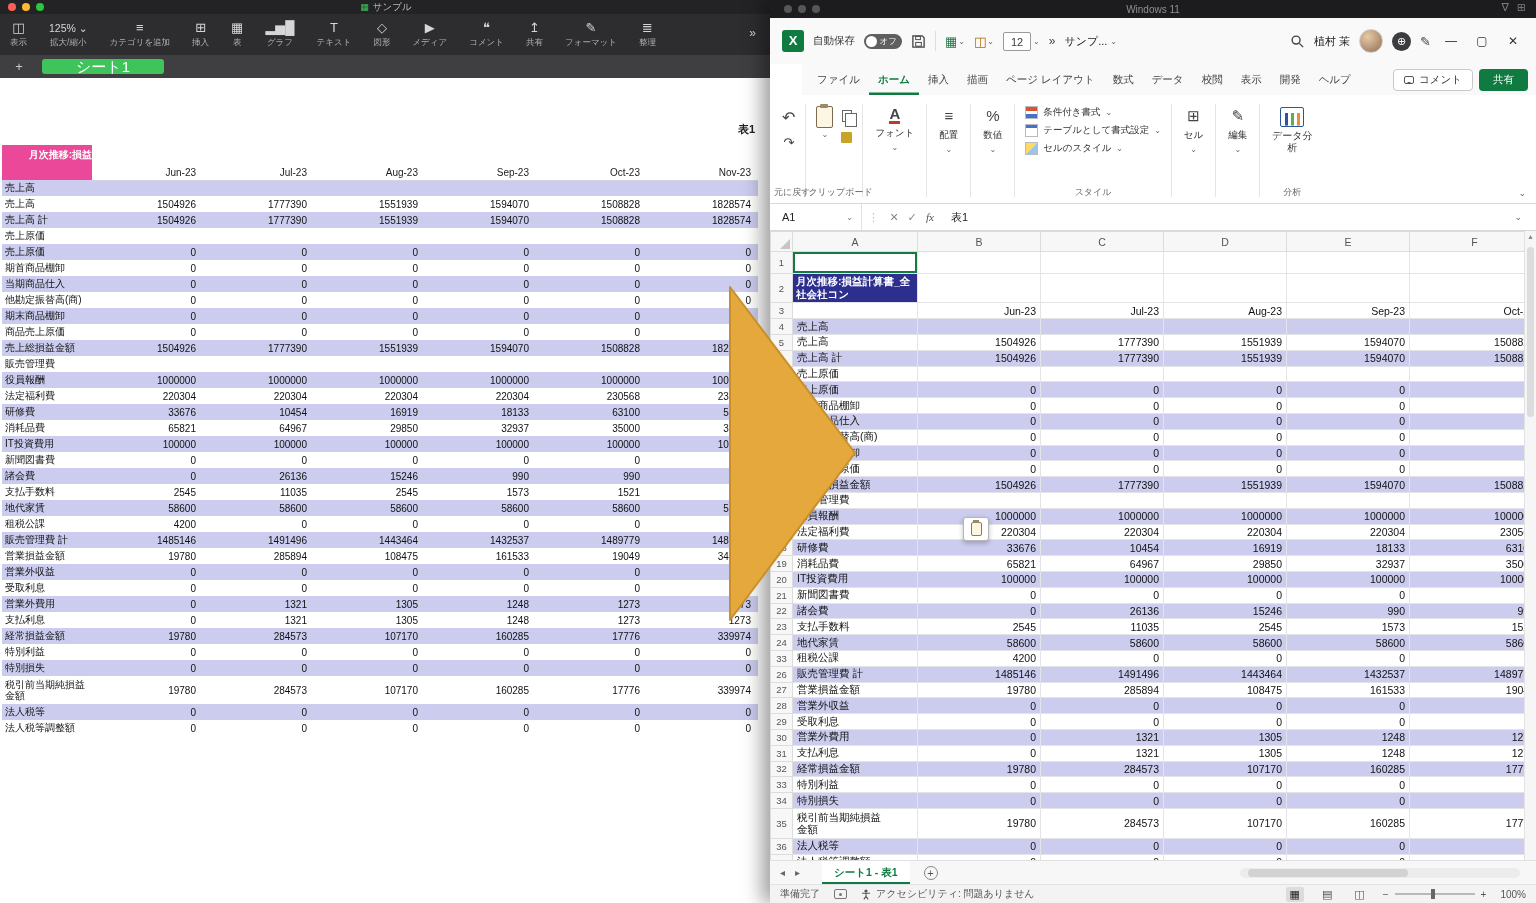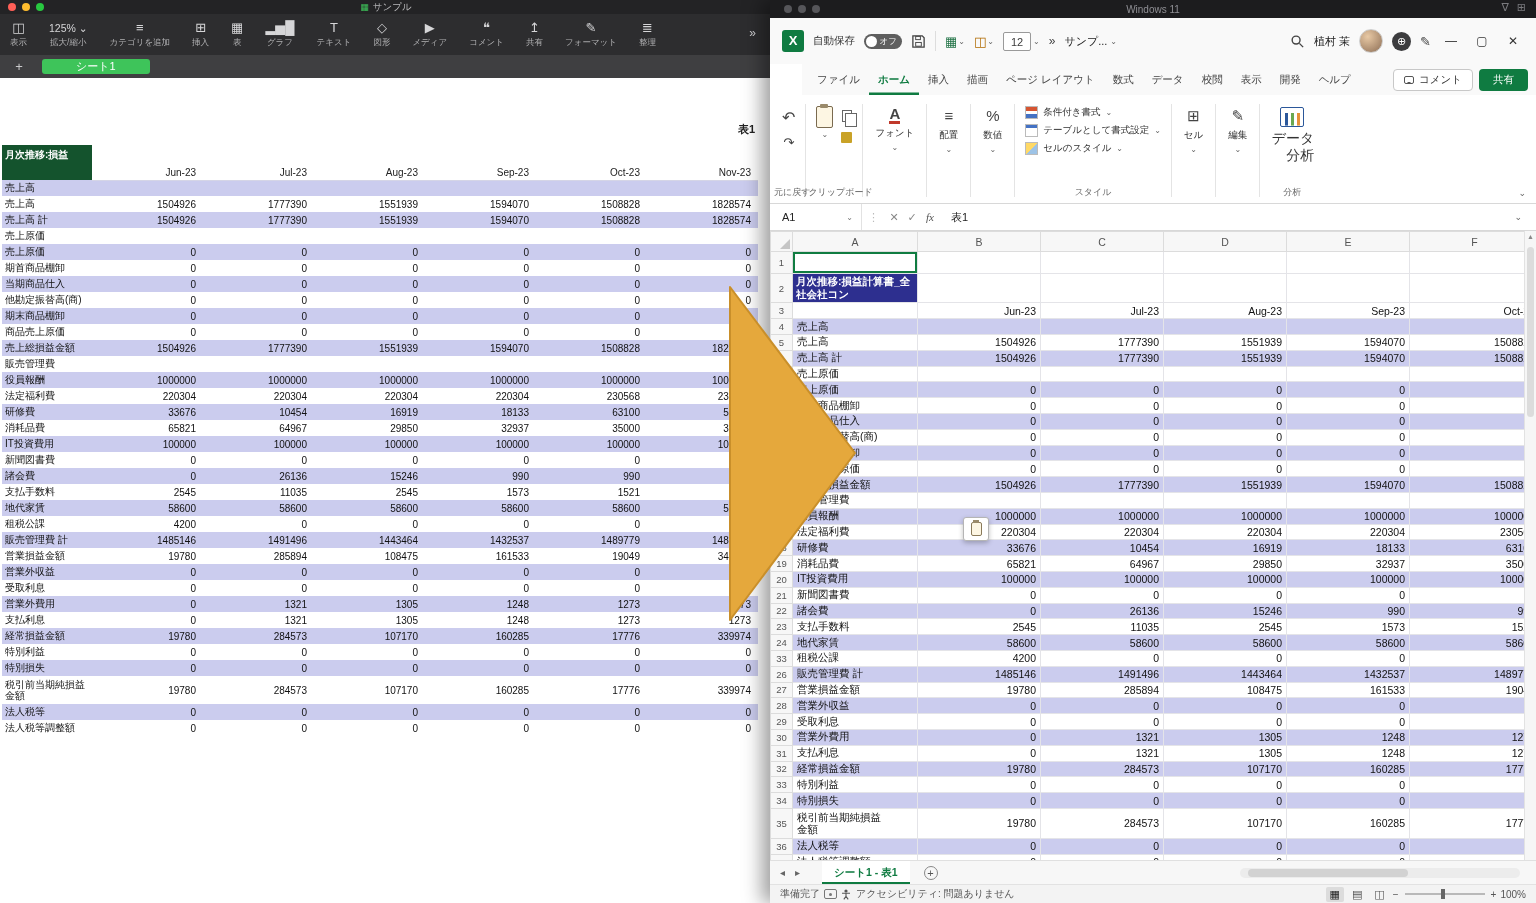--- a/index.html
+++ b/index.html
@@ -16,26 +16,26 @@
   .n-docico{color:#3ec45a;font-size:9px;}
   .n-toolbar{height:41px;background:#2d2d2f;display:flex;align-items:center;position:relative;padding:0 10px;}
   #n-toolbar-items{display:flex;align-items:center;gap:22px;}
   .n-tool{display:flex;flex-direction:column;align-items:center;gap:1px;cursor:default;}
   .n-tool .ico{font-size:13px;height:16px;line-height:16px;color:#d6d6d8;}
   .n-tool .ico.txt{font-size:10.5px;}
   .n-tool .lbl{font-size:8.5px;color:#b2b2b4;white-space:nowrap;}
   .n-overflow{position:absolute;right:16px;top:12px;color:#cfcfd1;font-size:12px;}
   .n-tabbar{height:23px;background:#3f3f41;display:flex;align-items:center;padding:0 10px;gap:14px;}
   .n-add{color:#c9c9cb;font-size:13px;width:18px;text-align:center;}
-  .n-sheettab{background:#3ec45a;color:#fff;font-size:11px;height:15px;line-height:15px;border-radius:3px;padding:0 34px;}
+  .n-sheettab{background:#3ec45a;color:#fff;font-size:15px;height:15px;line-height:15px;border-radius:3px;padding:0 34px;}
   .n-canvas{position:absolute;top:78px;left:0;right:0;bottom:0;background:#fff;}
   .n-tabletitle{position:absolute;left:738px;top:44px;font-size:11px;font-weight:bold;color:#222;}
   #n-table{position:absolute;left:2px;top:67px;border-collapse:collapse;table-layout:fixed;width:756px;font-size:10px;color:#111;}
   #n-table thead tr{height:35px;}
-  #n-table .hdrlbl{background:#14532d;color:#fff;font-weight:bold;vertical-align:top;padding:3px 0 0 3px;font-size:10px;}
+  #n-table .hdrlbl{background:#ec4899;color:#fff;font-weight:bold;vertical-align:top;padding:3px 0 0 3px;font-size:10px;text-align:right;}
   #n-table td.mon{vertical-align:bottom;text-align:right;padding:0 7px 2px 0;color:#222;border-bottom:1px solid #d5d5e6;}
   #n-table tbody tr{height:15px;}
   #n-table tbody tr.tall{height:28px;}
   #n-table tbody tr.band{background:#cbccee;}
   #n-table td.lbl{padding-left:3px;white-space:nowrap;overflow:hidden;}
   #n-table tr.tall td.lbl{white-space:normal;line-height:1.15;padding-right:6px;}
   #n-table td.num{text-align:right;padding-right:7px;}
 
   
   #winpane{position:absolute;left:770px;top:0;width:766px;height:903px;background:#fff;z-index:10;box-shadow:-8px 0 18px rgba(0,0,0,.38);}
@@ -99,21 +99,21 @@
   .clbl{font-size:9.5px;color:#333;white-space:nowrap;}
   .style-rows{display:flex;flex-direction:column;gap:5px;padding-top:4px;}
   .srow{display:flex;align-items:center;gap:5px;font-size:9.5px;color:#333;white-space:nowrap;}
   .sico{width:13px;height:13px;display:inline-block;border:1px solid #bbb;}
   .sico.cf{background:linear-gradient(180deg,#d65532 0 34%,#fff 34% 67%,#4472c4 67%);}
   .sico.ft{background:linear-gradient(180deg,#4472c4 0 30%,#fff 30%);}
   .sico.cs{background:linear-gradient(135deg,#ffd966 0 50%,#9dc3e6 50%);}
   .analyze-btn{display:flex;flex-direction:column;align-items:center;gap:3px;padding-top:5px;}
   .an-ico{width:24px;height:20px;border:1.5px solid #2b579a;border-radius:2px;background:
     linear-gradient(90deg,transparent 0 4px,#2b579a 4px 7px,transparent 7px 10px,#6aa84f 10px 13px,transparent 13px 16px,#e69138 16px 19px,transparent 19px);background-size:100% 70%;background-position:bottom;background-repeat:no-repeat;}
-  .an-lbl{font-size:14px;color:#333;width:44px;text-align:right;line-height:1.2;}
+  .an-lbl{font-size:10px;color:#333;width:44px;text-align:center;line-height:1.2;}
   .ribbon-collapse{position:absolute;right:10px;bottom:5px;font-style:normal;font-size:9px;color:#666;}
 
   .x-formulabar{height:27px;display:flex;align-items:center;background:#fff;border-bottom:1px solid #d8d8d8;font-size:11px;color:#222;}
   .x-namebox{width:92px;height:100%;display:flex;align-items:center;justify-content:space-between;padding:0 8px 0 12px;border-right:1px solid #e2e2e2;}
   .x-namebox i{font-style:normal;font-size:8px;color:#777;}
   .fb-dots{color:#bbb;margin:0 6px;}
   .fb-ico{width:18px;text-align:center;color:#888;font-size:11px;}
   .fb-fx{font-family:"Liberation Serif",serif;font-style:italic;color:#555;}
   .fb-val{margin-left:12px;}
   .fb-collapse{margin-left:auto;margin-right:14px;font-style:normal;font-size:9px;color:#666;}
@@ -137,21 +137,21 @@
   .x-vscroll .arr{position:absolute;top:2px;left:2px;font-size:7px;color:#888;}
   .x-vscroll .thumb{position:absolute;top:16px;left:2px;right:2px;height:170px;background:#dcdcdc;border-radius:5px;}
 
   .x-sheetbar{height:24px;display:flex;align-items:center;background:#f7f7f7;border-top:1px solid #e0e0e0;font-size:10.5px;position:relative;}
   .sb-arr{color:#666;font-size:10px;margin-left:10px;}
   .x-sheettab{margin-left:22px;height:100%;display:flex;align-items:center;padding:0 12px;background:#fff;color:#0f7b41;font-weight:bold;box-shadow:inset 0 -2px 0 #0f7b41;}
   .sb-add{margin-left:14px;width:14px;height:14px;border:1px solid #888;border-radius:50%;color:#555;font-size:11px;line-height:12px;text-align:center;}
   .x-hscroll{position:absolute;right:16px;top:7px;width:280px;height:10px;background:#ececec;border-radius:5px;}
   .x-hscroll .hthumb{position:absolute;left:8px;top:1px;width:160px;height:8px;background:#d2d2d2;border-radius:4px;}
 
-  .x-statusbar{height:19px;background:#f3f3f3;border-top:1px solid #e2e2e2;display:flex;align-items:center;font-size:10px;color:#555;padding:0 10px;gap:4px;}
+  .x-statusbar{height:19px;background:#f3f3f3;border-top:1px solid #e2e2e2;display:flex;align-items:center;font-size:10px;color:#555;padding:0 10px;gap:14px;}
   .macro-icon{width:13px;height:10px;border:1px solid #777;border-radius:2px;position:relative;display:inline-block;}
   .macro-icon:after{content:"";position:absolute;left:4px;top:2.5px;width:3px;height:3px;border-radius:50%;background:#777;}
   .acc{display:flex;align-items:center;gap:5px;}
   .x-statusbar .spacer{flex:1;}
   .view-ico{font-size:11px;color:#555;padding:1px 4px;}
   .view-ico.active{background:#dcdcdc;border-radius:2px;color:#222;}
   .zoom-wrap{display:flex;align-items:center;gap:6px;}
   .zoom-track{width:80px;height:2px;background:#b9b9b9;position:relative;}
   .zoom-knob{position:absolute;left:36px;top:-4px;width:4px;height:10px;background:#666;}
 

